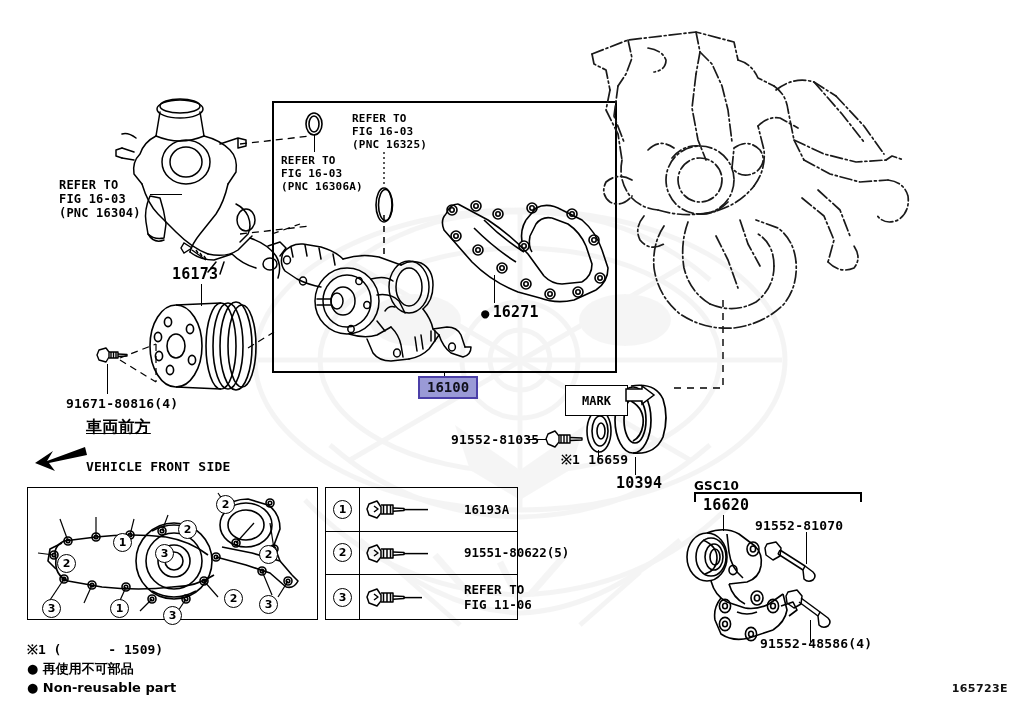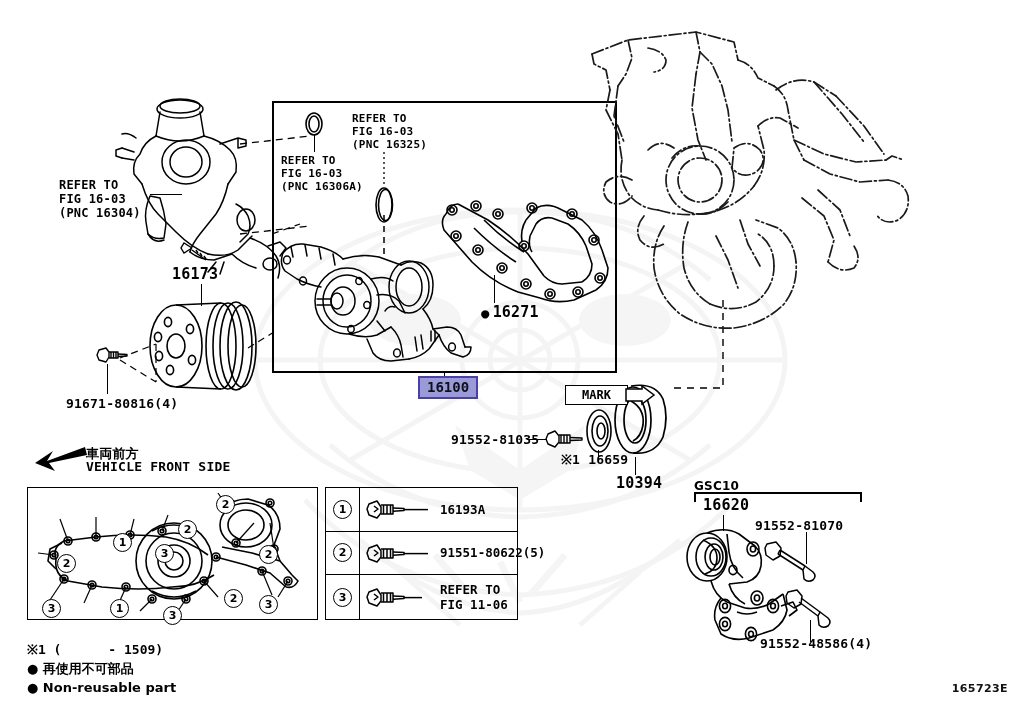--- a/index.html
+++ b/index.html
@@ -46,21 +46,21 @@
     position:absolute;left:418px;top:376px;
     padding:1px 7px 2px 7px;
     background:#9a9ad6;border:2px solid #4b3fa8;
     font-family:"DejaVu Sans Mono","Liberation Mono",monospace;
     font-weight:bold;font-size:14px;color:#10101c;line-height:1.15;
     box-sizing:border-box;
   }
 
   
   #mark-box{
-    position:absolute;left:565px;top:385px;width:63px;height:20px;
+    position:absolute;left:565px;top:385px;width:63px;height:31px;
     border:1.6px solid #000;background:#fff;box-sizing:border-box;
     display:flex;align-items:center;justify-content:center;
     font-family:"DejaVu Sans Mono","Liberation Mono",monospace;
     font-weight:bold;font-size:12px;
   }
 
   
   #bl-panel{
     position:absolute;left:27px;top:487px;width:291px;height:133px;
     border:1.6px solid #000;box-sizing:border-box;background:transparent;
@@ -76,21 +76,21 @@
     border-bottom:1.6px solid #000;box-sizing:border-box;
   }
   #legend .lrow:last-child{border-bottom:none;height:33.4%;}
   #legend .lnum{
     width:34px;flex:0 0 34px;display:flex;align-items:center;justify-content:center;
     border-right:1.6px solid #000;height:100%;box-sizing:border-box;
   }
   #legend .lbolt{flex:0 0 74px;display:flex;align-items:center;padding-left:6px;}
   #legend .ltxt{
     font-family:"DejaVu Sans Mono","Liberation Mono",monospace;
-    font-weight:bold;font-size:12.5px;white-space:pre;line-height:1.2;
+    font-weight:bold;font-size:12.5px;white-space:pre;line-height:1.2;margin-left:24px;
   }
 
   .circnum{
     width:19px;height:19px;border:1.6px solid #000;border-radius:50%;
     display:flex;align-items:center;justify-content:center;
     font-family:"DejaVu Sans","Liberation Sans",sans-serif;
     font-size:11px;font-weight:bold;background:#fff;box-sizing:border-box;
   }
   .circnum.onpanel{position:absolute;}
 
@@ -472,21 +472,21 @@
       <path d="M240 232 Q252 244 266 238 Q274 228 266 216"></path>
       <path d="M188 60 Q206 46 226 52 L248 66"></path>
       <path d="M248 66 L276 96 L296 124"></path>
       <path d="M226 52 L254 84 L276 112"></path>
     </g>
   </svg>
 
   <svg class="abs" style="left:33px;top:445px;" width="56" height="30" viewBox="0 0 56 30">
     <path d="M52 2 L14 16 L20 6 L2 18 L22 26 L16 18 L54 10 Z" fill="#000"></path>
   </svg>
-  <div class="lbl s13 jp" style="left:86px;top:446px;font-size:13px;">車両前方</div>
+  <div class="lbl s13 jp" style="left:86px;top:418px;font-size:16px;text-decoration:underline;">車両前方</div>
   <div class="lbl s13" style="left:86px;top:459px;">VEHICLE FRONT SIDE</div>
 
   <div id="bl-panel"></div>
 
   <svg class="abs" style="left:40px;top:495px;" width="268" height="120" viewBox="0 0 268 120">
     <g fill="none" stroke="#000" stroke-width="1.6" stroke-linejoin="round">
 
       <path d="M16 64 Q12 52 24 46 L56 42 Q92 38 126 42"></path>
       <path d="M16 64 Q14 80 28 86 L62 92 Q100 96 132 92"></path>
       <path d="M126 42 Q150 46 168 60"></path>

